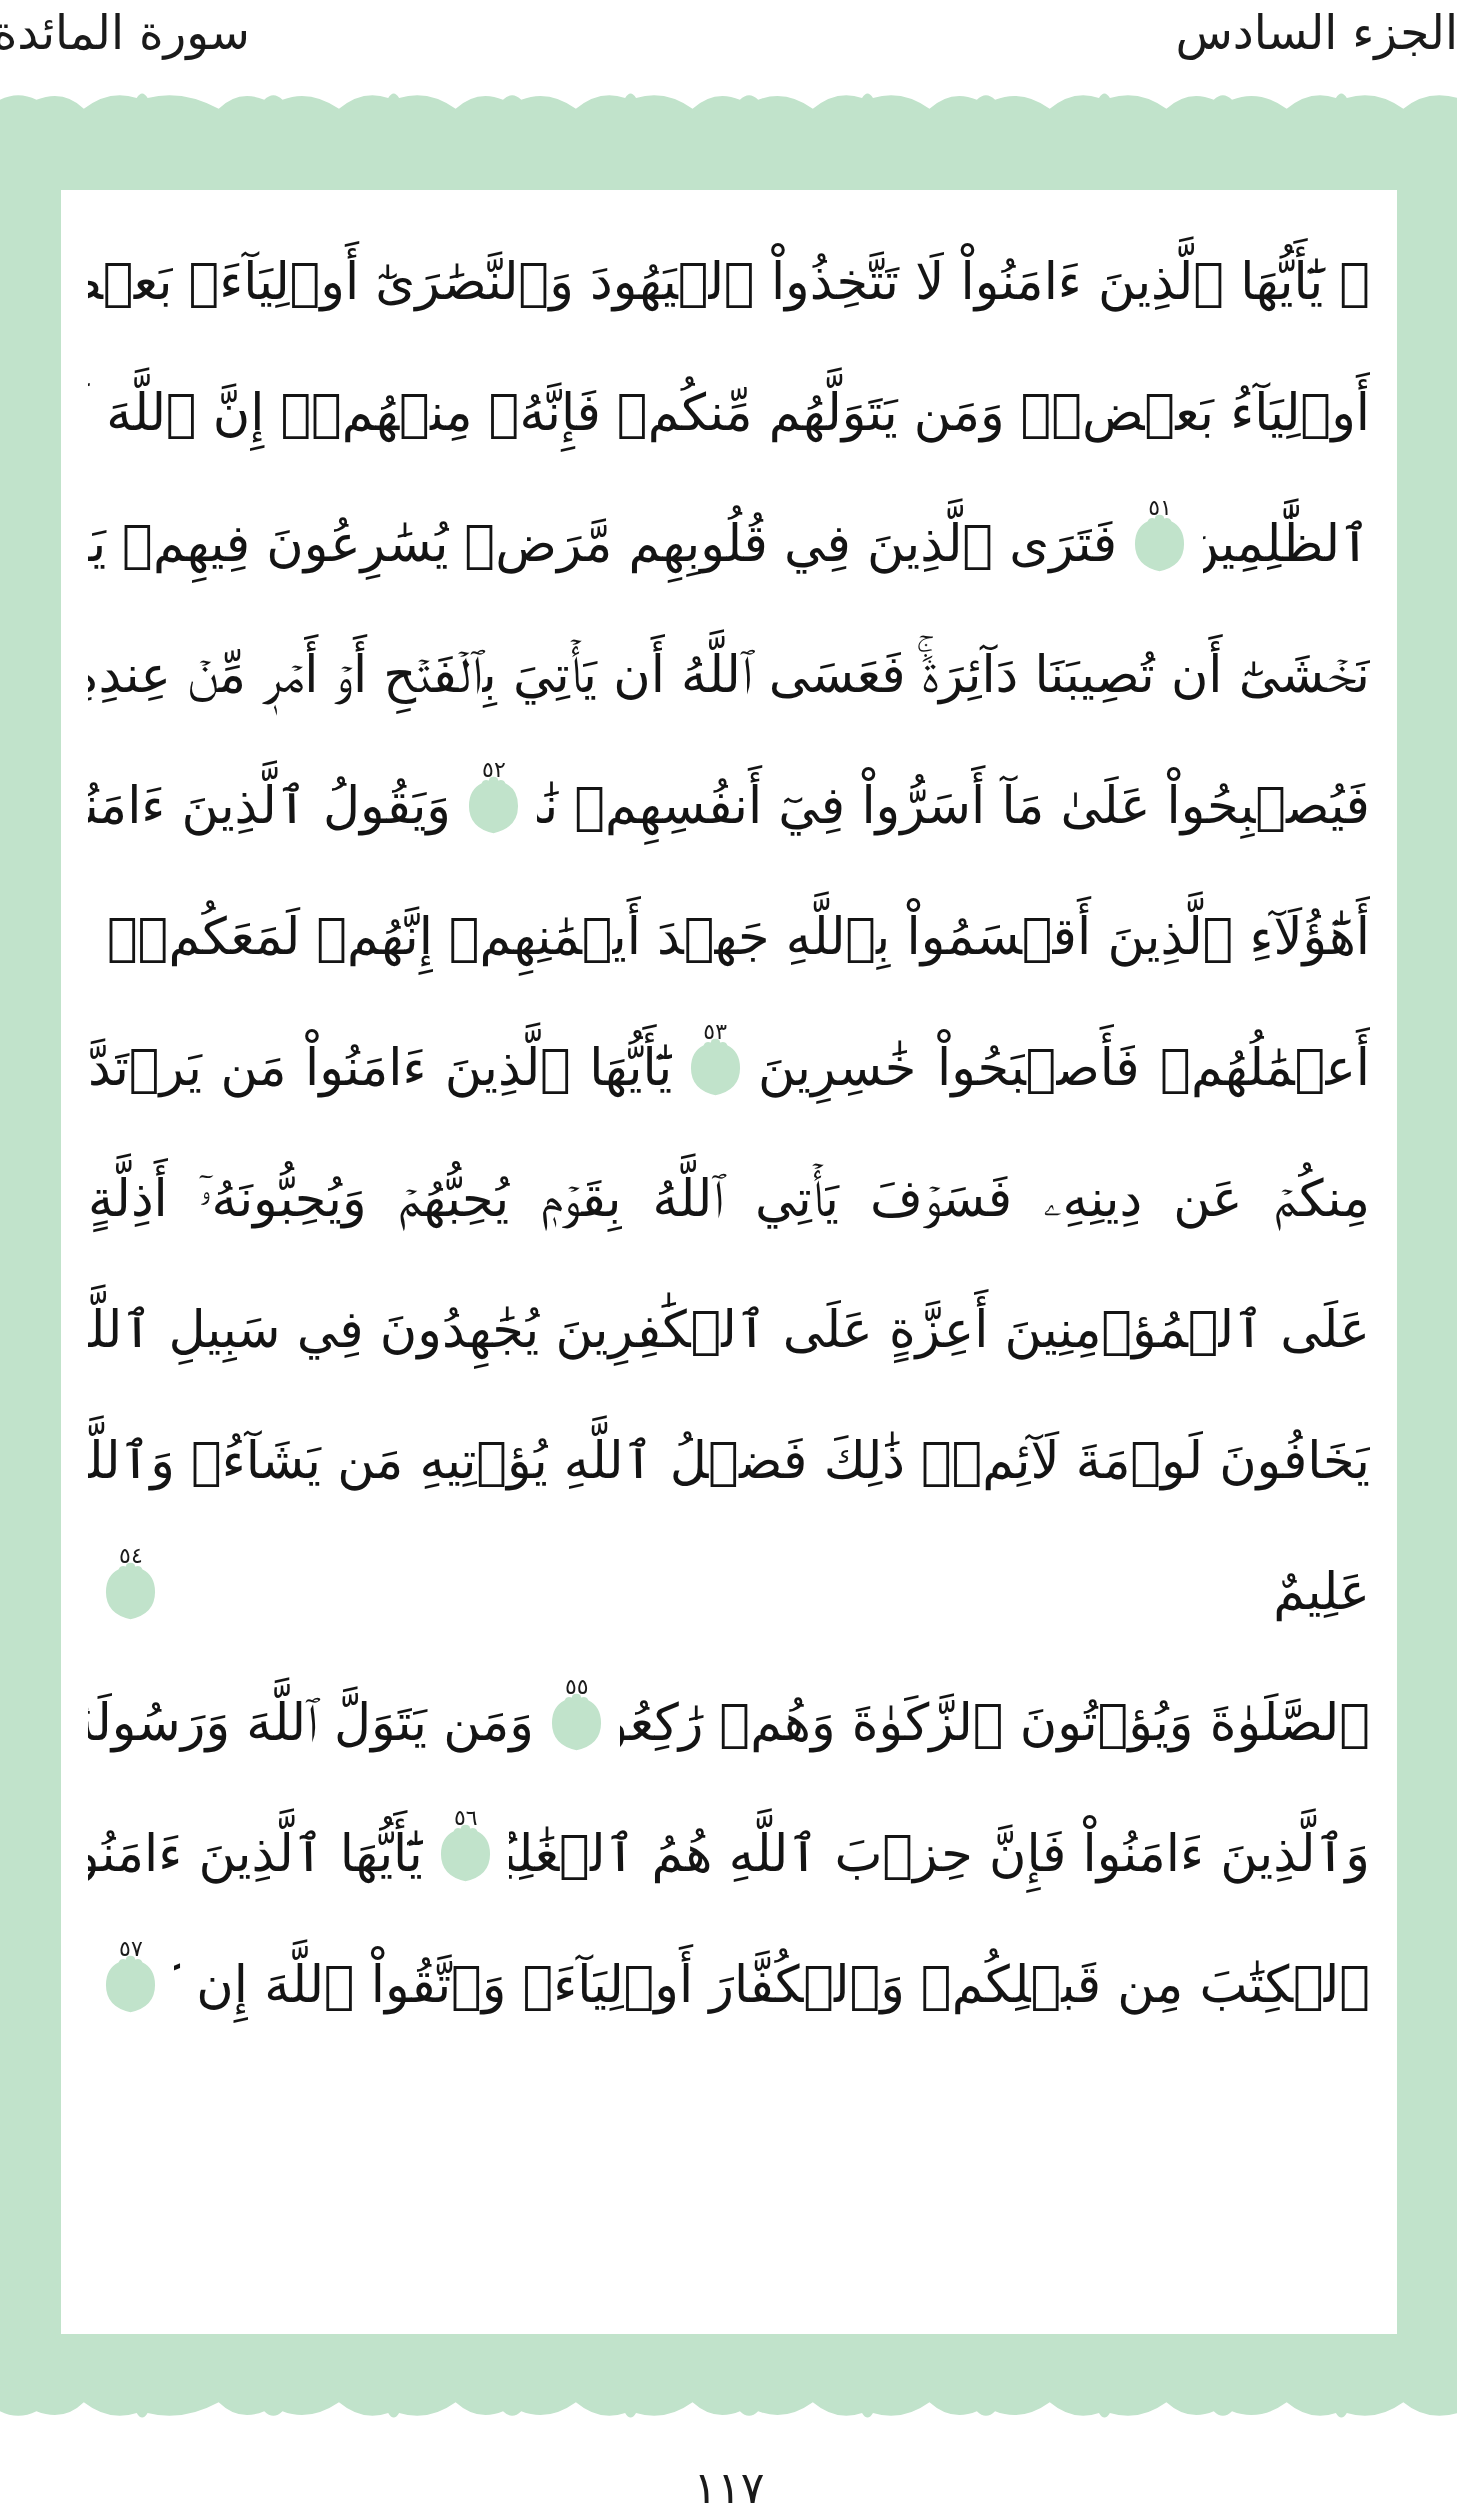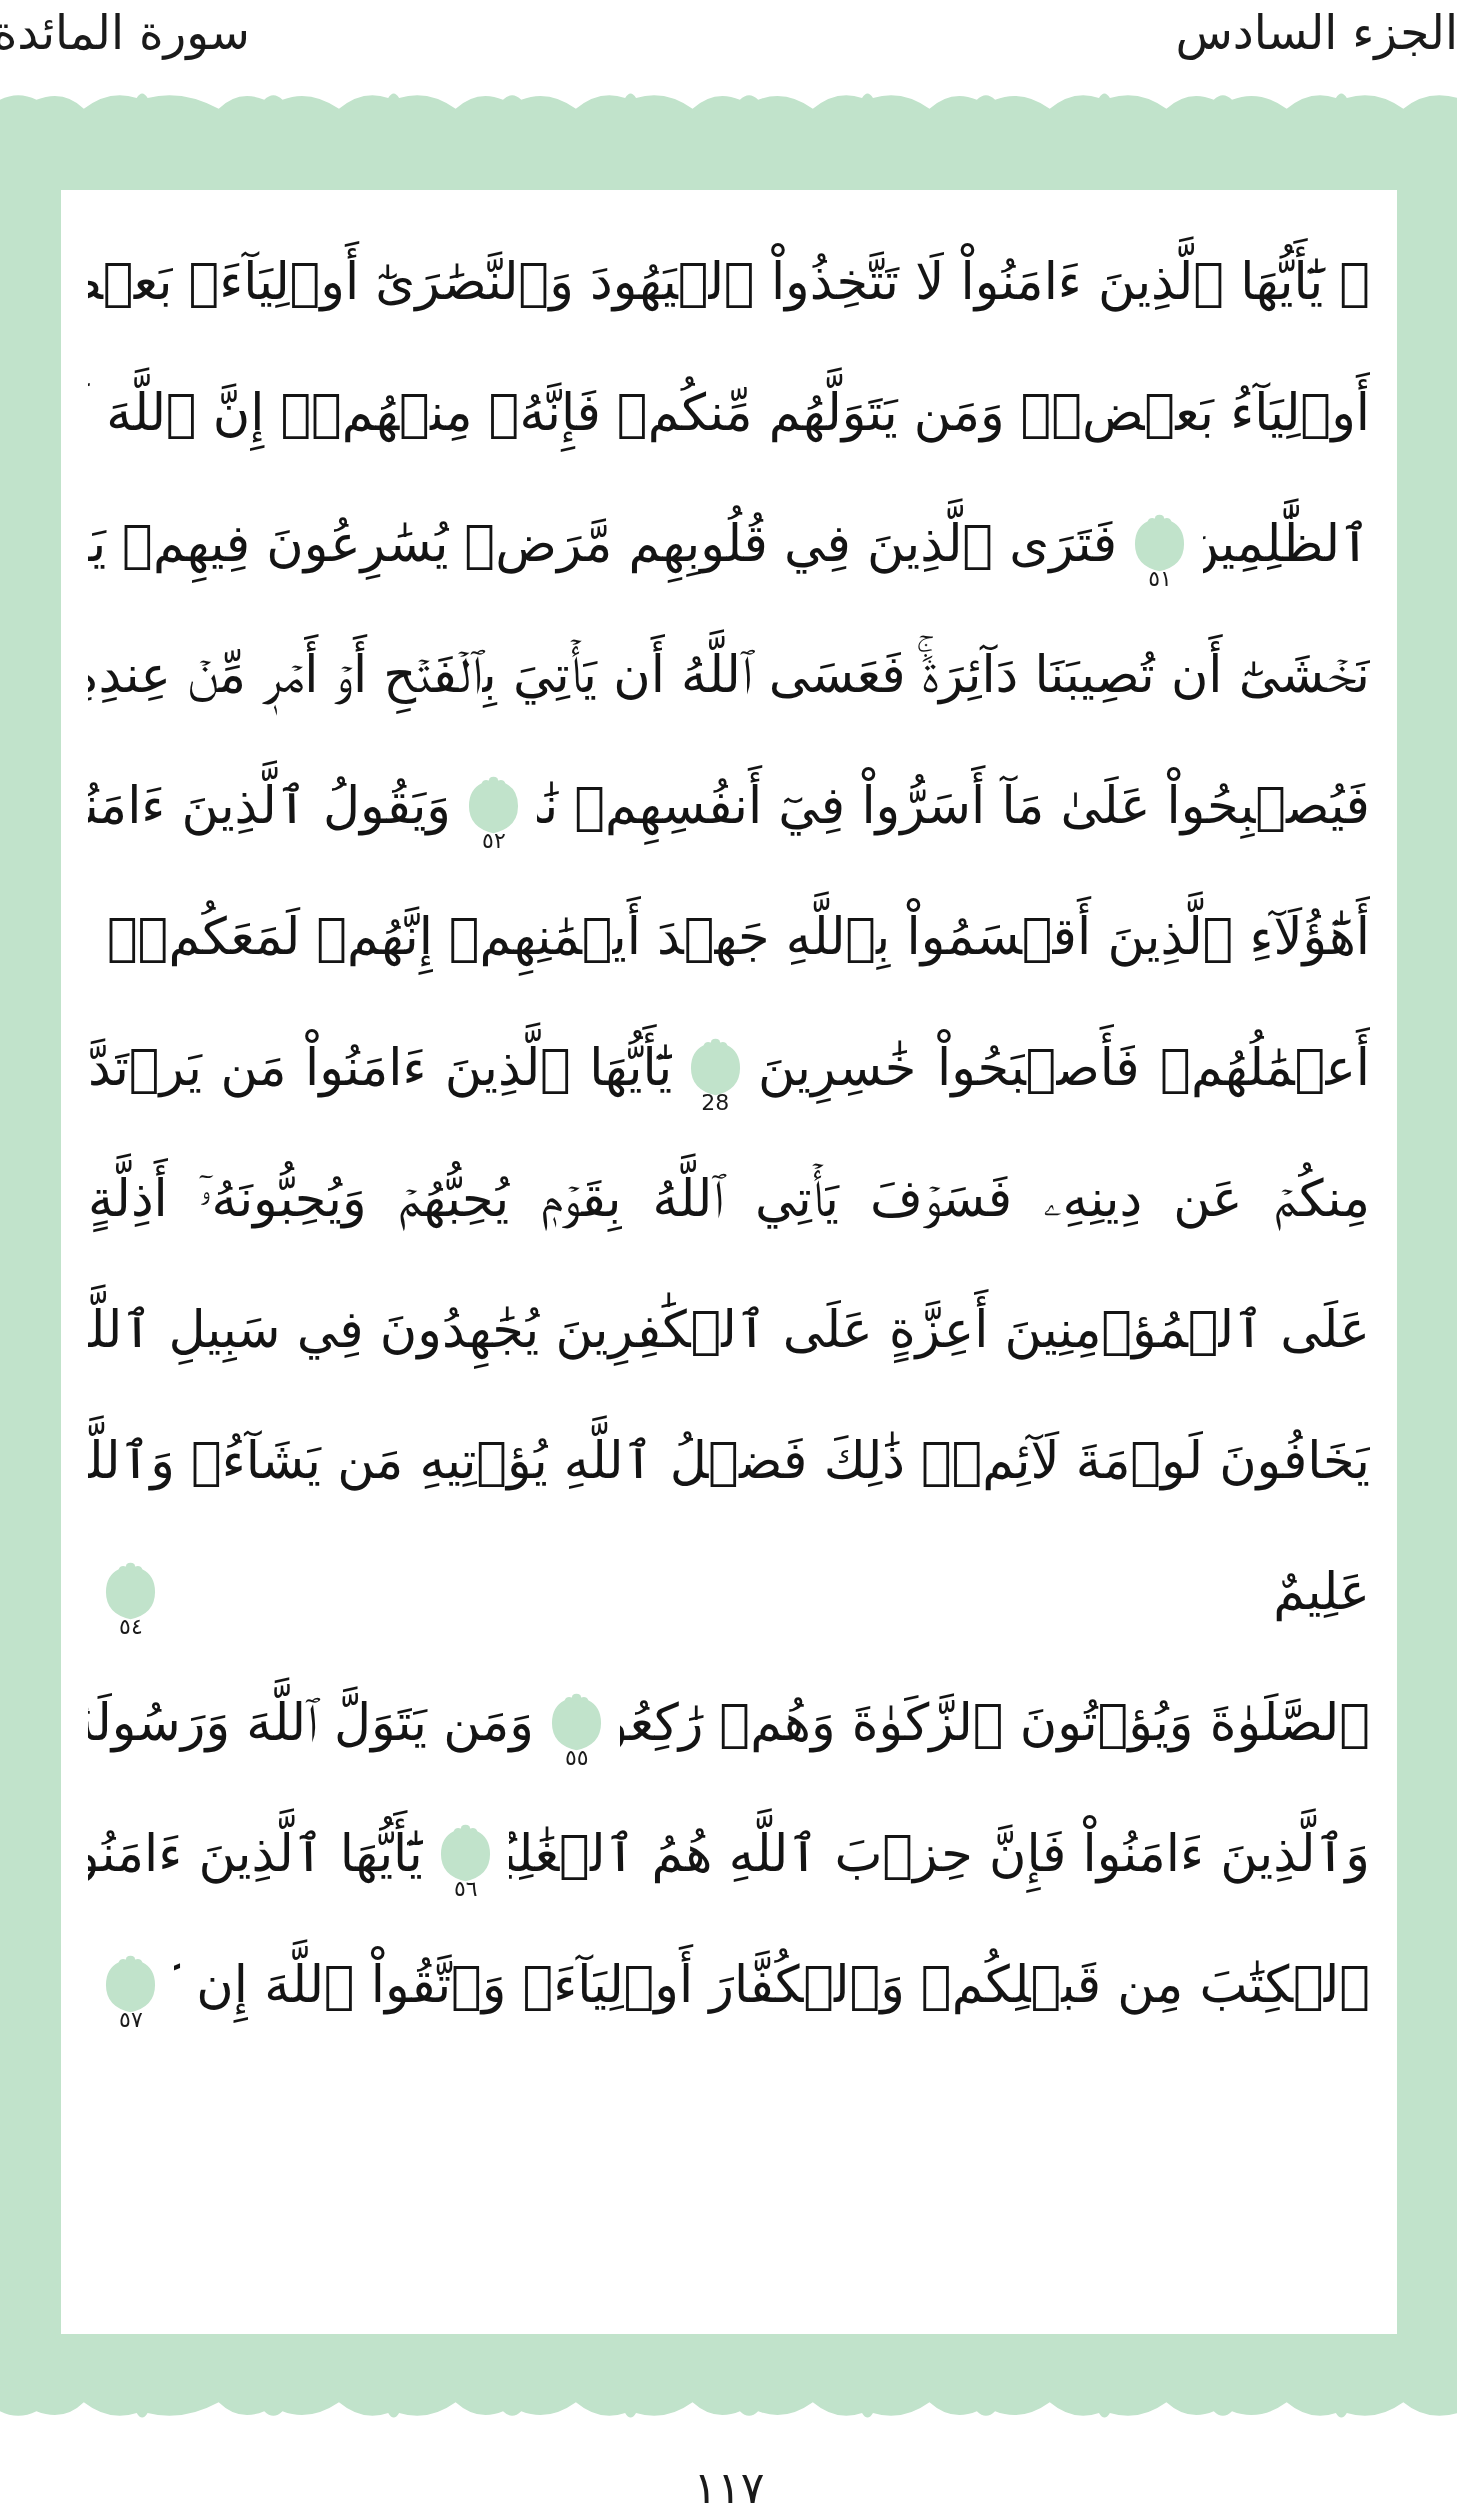--- a/index.html
+++ b/index.html
@@ -85,21 +85,21 @@
       flex: 1 1 auto;
       overflow: hidden;
     }
     .ayah-marker {
       flex: 0 0 auto;
       width: 53px;
       height: 60px;
       margin: 0 16.4px;
       position: relative;
       display: inline-flex;
-      align-items: flex-start;
+      align-items: flex-end;
       justify-content: center;
     }
     .ayah-marker svg {
       position: absolute;
       left: 0; top: 0;
       width: 53px; height: 60px;
     }
     .ayah-marker span {
       position: relative;
       font-family: "DejaVu Sans", sans-serif;
@@ -169,21 +169,21 @@
       </div>
       <div class="line">
         <span class="seg">أَهَٰٓؤُلَآءِ ٱلَّذِينَ أَقۡسَمُواْ بِٱللَّهِ جَهۡدَ أَيۡمَٰنِهِمۡ إِنَّهُمۡ لَمَعَكُمۡۚ حَبِطَتۡ</span>
       </div>
       <div class="line">
         <span class="seg">أَعۡمَٰلُهُمۡ فَأَصۡبَحُواْ خَٰسِرِينَ</span>
         <span class="ayah-marker">
           <svg viewBox="0 0 58 66">
             <path fill="#c1e3cb" d="M29,2 Q34,2 34,6 Q40,4 42,9 Q56,16 56,34 Q56,58 29,64 Q2,58 2,34 Q2,16 16,9 Q18,4 24,6 Q24,2 29,2 Z"></path>
           </svg>
-          <span>28</span>
+          <span>٥٣</span>
         </span>
         <span class="seg">يَٰٓأَيُّهَا ٱلَّذِينَ ءَامَنُواْ مَن يَرۡتَدَّ</span>
       </div>
       <div class="line">
         <span class="seg">مِنكُمۡ عَن دِينِهِۦ فَسَوۡفَ يَأۡتِي ٱللَّهُ بِقَوۡمٖ يُحِبُّهُمۡ وَيُحِبُّونَهُۥٓ أَذِلَّةٍ</span>
       </div>
       <div class="line">
         <span class="seg">عَلَى ٱلۡمُؤۡمِنِينَ أَعِزَّةٍ عَلَى ٱلۡكَٰفِرِينَ يُجَٰهِدُونَ فِي سَبِيلِ ٱللَّهِ وَلَا</span>
       </div>
       <div class="line">

